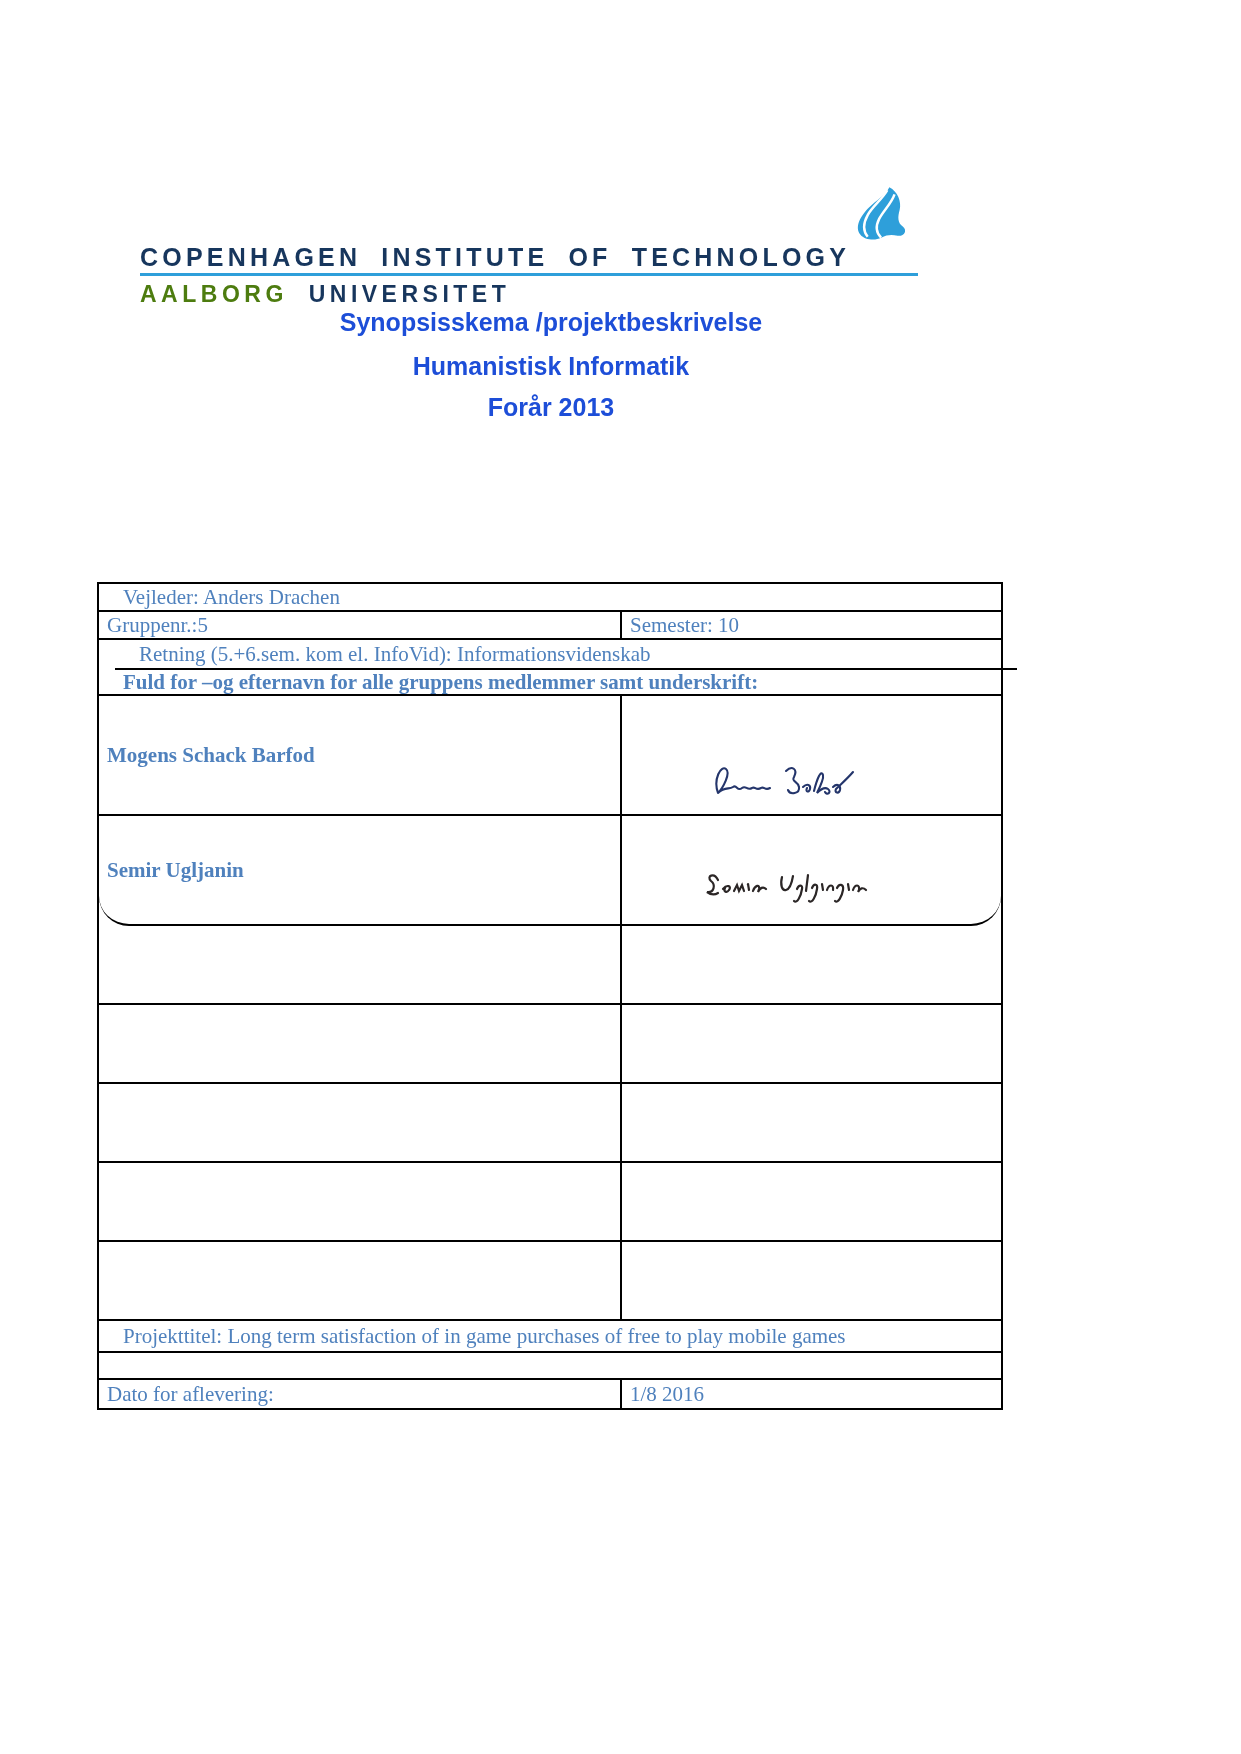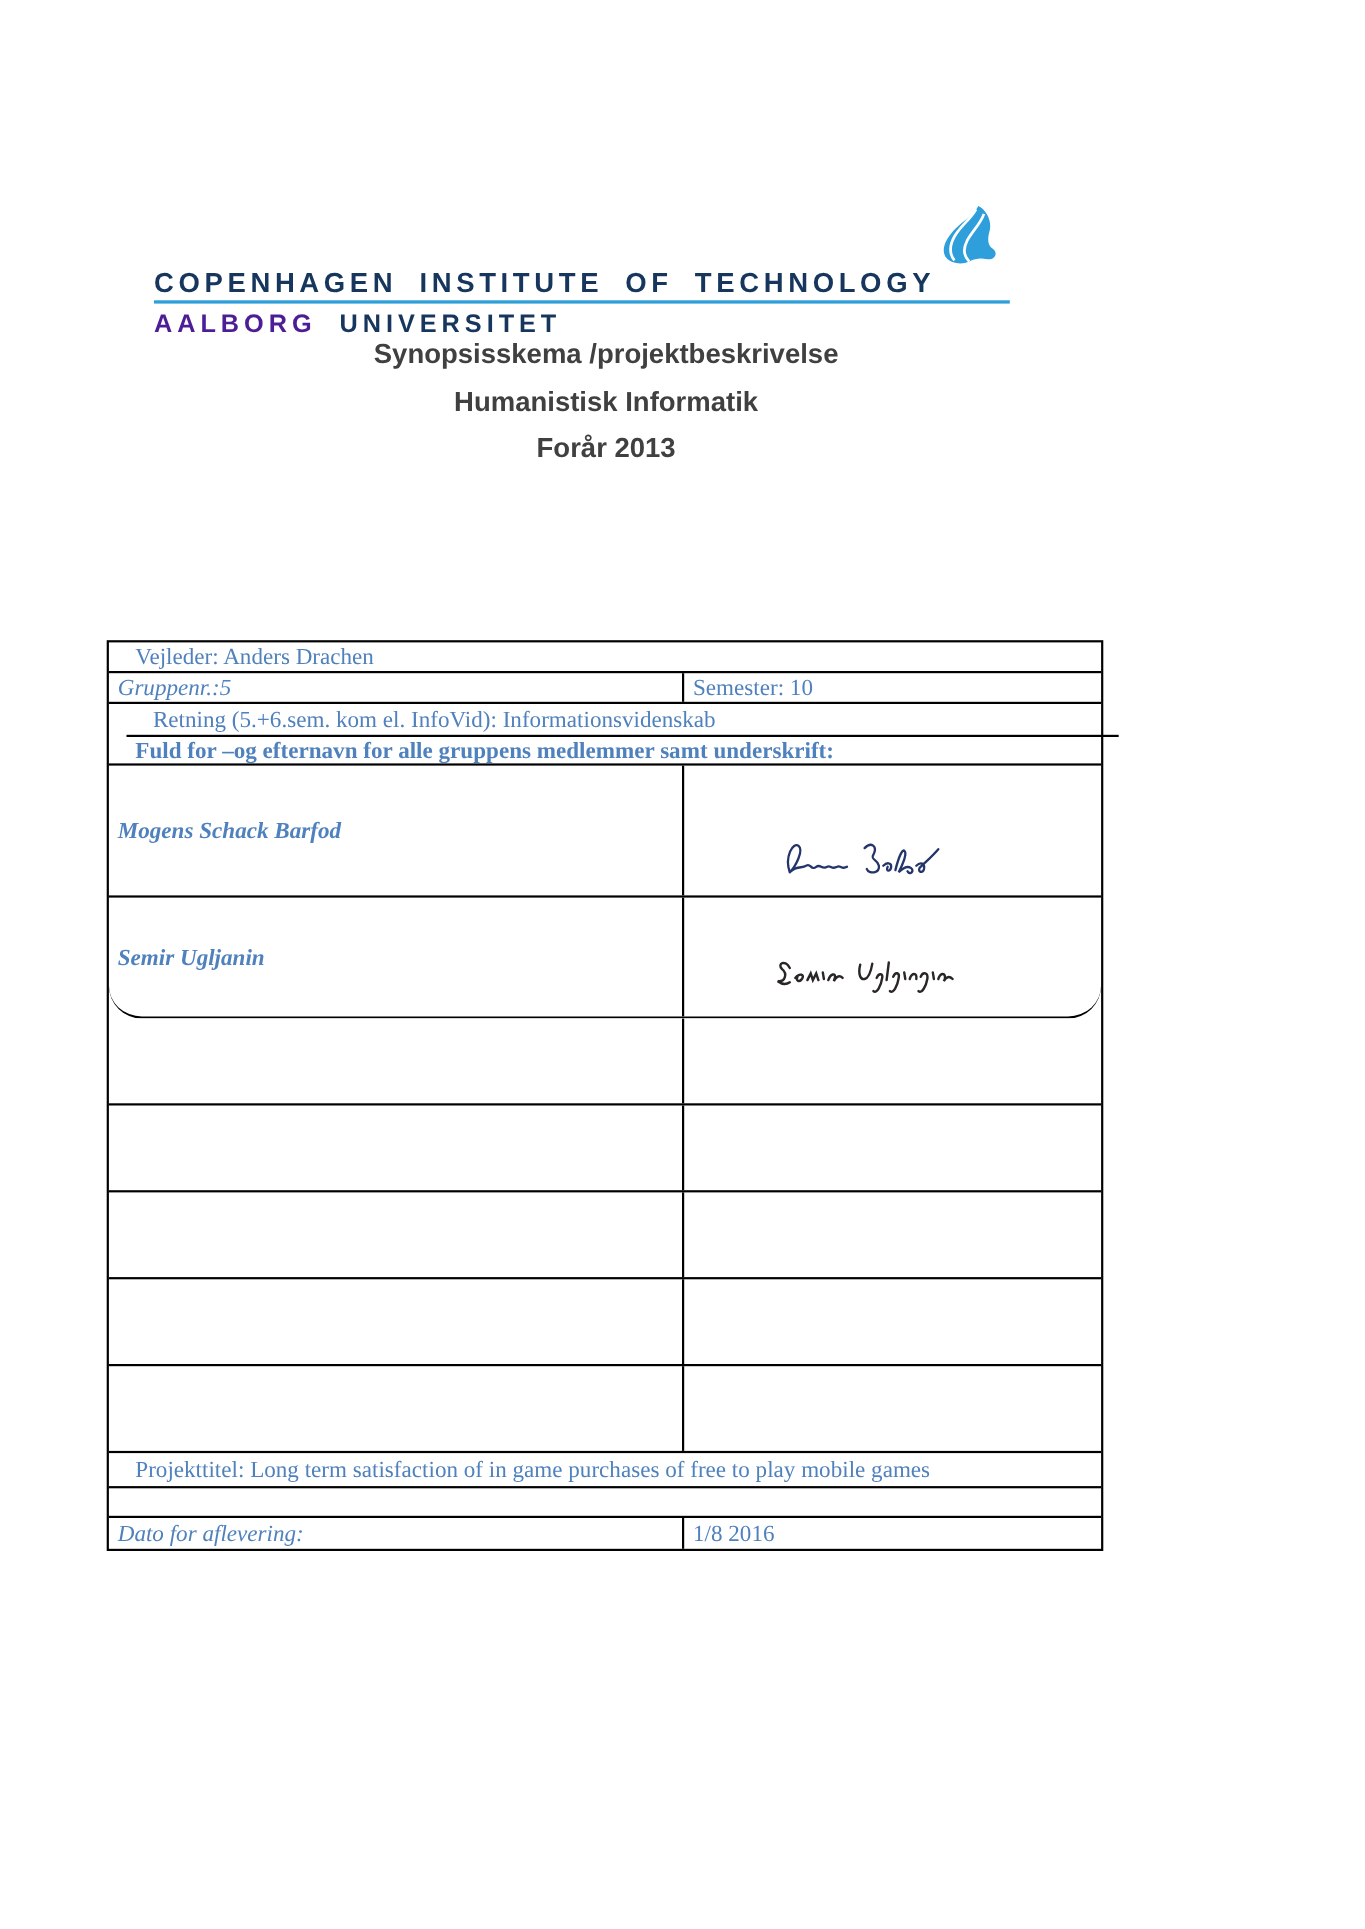--- a/index.html
+++ b/index.html
@@ -18,37 +18,37 @@
     font-weight:bold;font-size:25px;letter-spacing:4.2px;word-spacing:9px;
     color:#17365D;white-space:nowrap;
   }
   .logo-rule{position:absolute;left:140px;top:273px;width:778px;height:3px;background:#2E9FDA;}
   .logo-line2{
     position:absolute;left:140px;top:281px;
     font-family:"Liberation Sans", sans-serif;
     font-weight:bold;font-size:23px;letter-spacing:4.5px;word-spacing:10px;
     color:#17365D;white-space:nowrap;
   }
-  .logo-line2 .lb{color:#4c1d95;}
+  .logo-line2 .lb{color:#4d7c0f;}
   
   .title-line{
     position:absolute;left:97px;width:908px;text-align:center;
     font-family:"Liberation Sans", sans-serif;font-weight:bold;
-    font-size:25px;color:#404040;
+    font-size:25px;color:#1d4ed8;
   }
   .t1{top:308px;} .t2{top:352px;} .t3{top:393px;}
   
   .form-table{
     position:absolute;left:97px;top:582px;width:906px;
     border:2px solid #000;box-sizing:border-box;
     color:#4F81BD;font-size:21px;
   }
   .row{display:flex;box-sizing:border-box;border-bottom:2px solid #000;width:100%;}
   .row:last-child{border-bottom:none;}
-  .cell-l{box-sizing:border-box;width:521px;flex:0 0 521px;display:flex;align-items:center;padding-left:8px;font-style:italic;}
+  .cell-l{box-sizing:border-box;width:521px;flex:0 0 521px;display:flex;align-items:center;padding-left:8px;}
   .cell-r{box-sizing:border-box;flex:1;border-left:2px solid #000;position:relative;display:flex;align-items:center;padding-left:8px;text-align:center;}
   .cell-full{box-sizing:border-box;width:100%;display:flex;align-items:center;padding-left:24px;}
   .h28{height:28px;} .h30{height:30px;margin-left:16px;} .h26{height:26px;}
   .h120{height:120px;} .h110{height:110px;border-radius:30px;} .h79{height:79px;}
   .h32{height:32px;} .h27{height:27px;} .h34{height:34px;} .hd{height:28px;}
   .bold{font-weight:bold;}
   .member-name{font-weight:bold;}
   .sig{position:absolute;}
   .sig-1{left:86px;top:64px;}
   .sig-2{left:80px;top:48px;}

